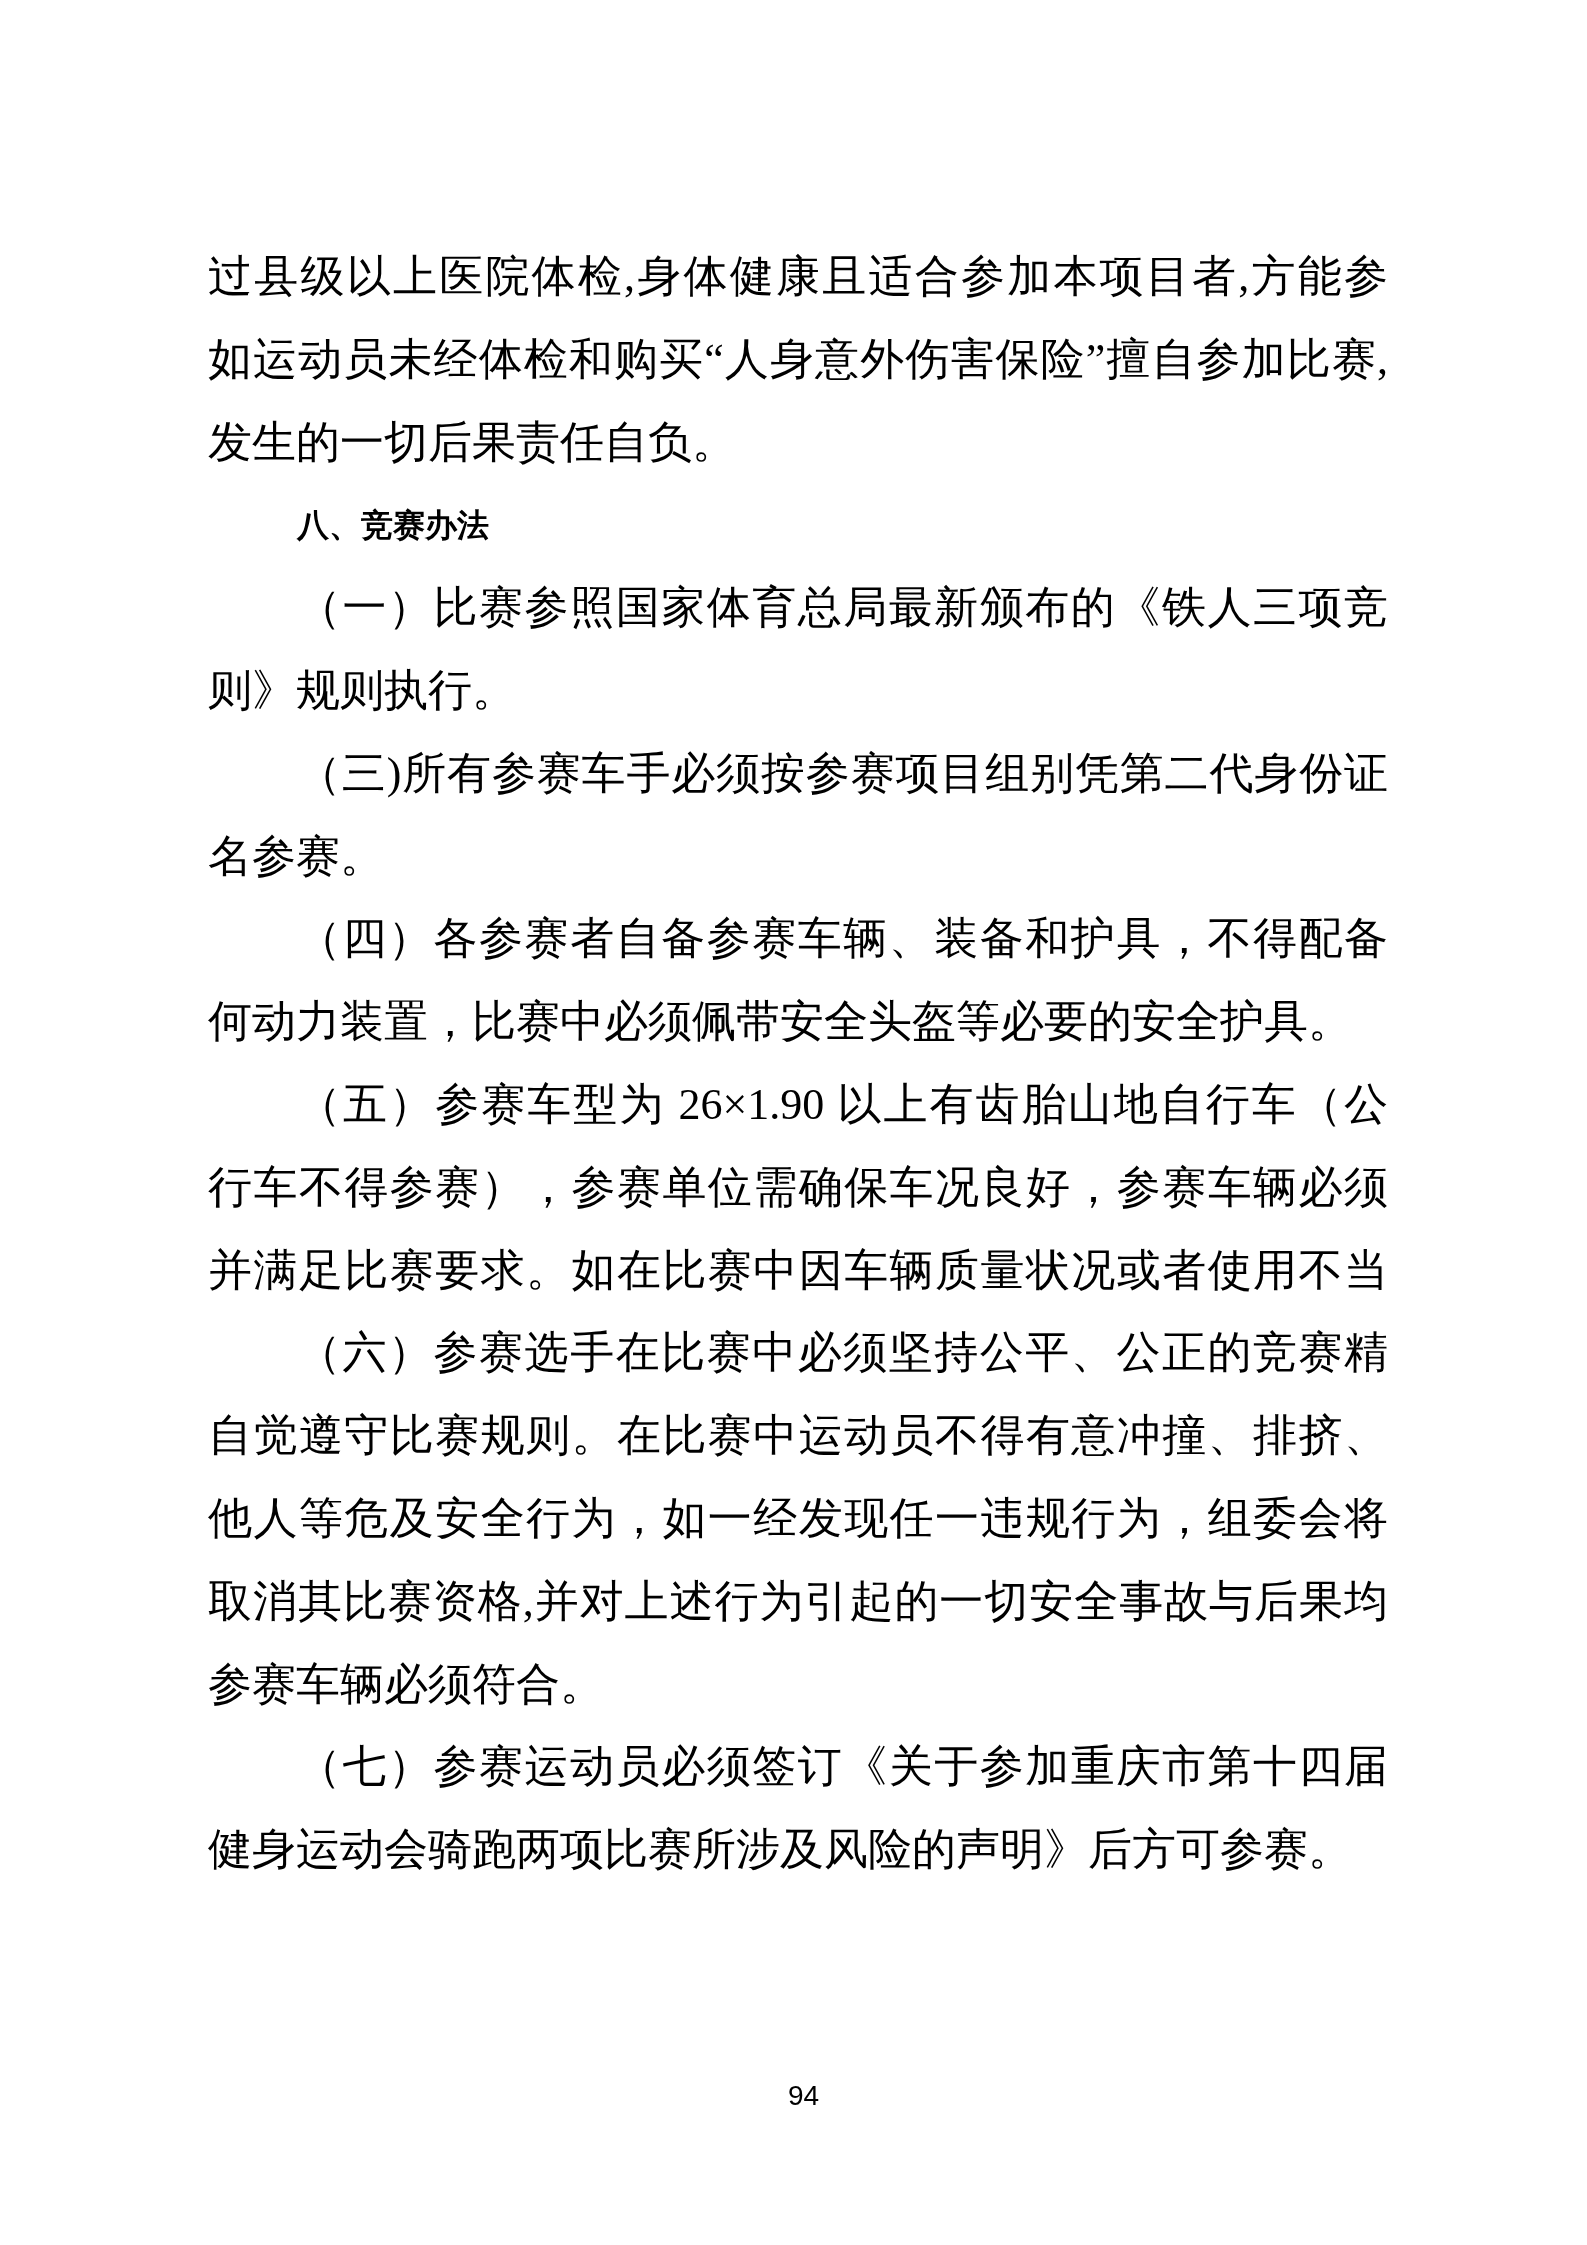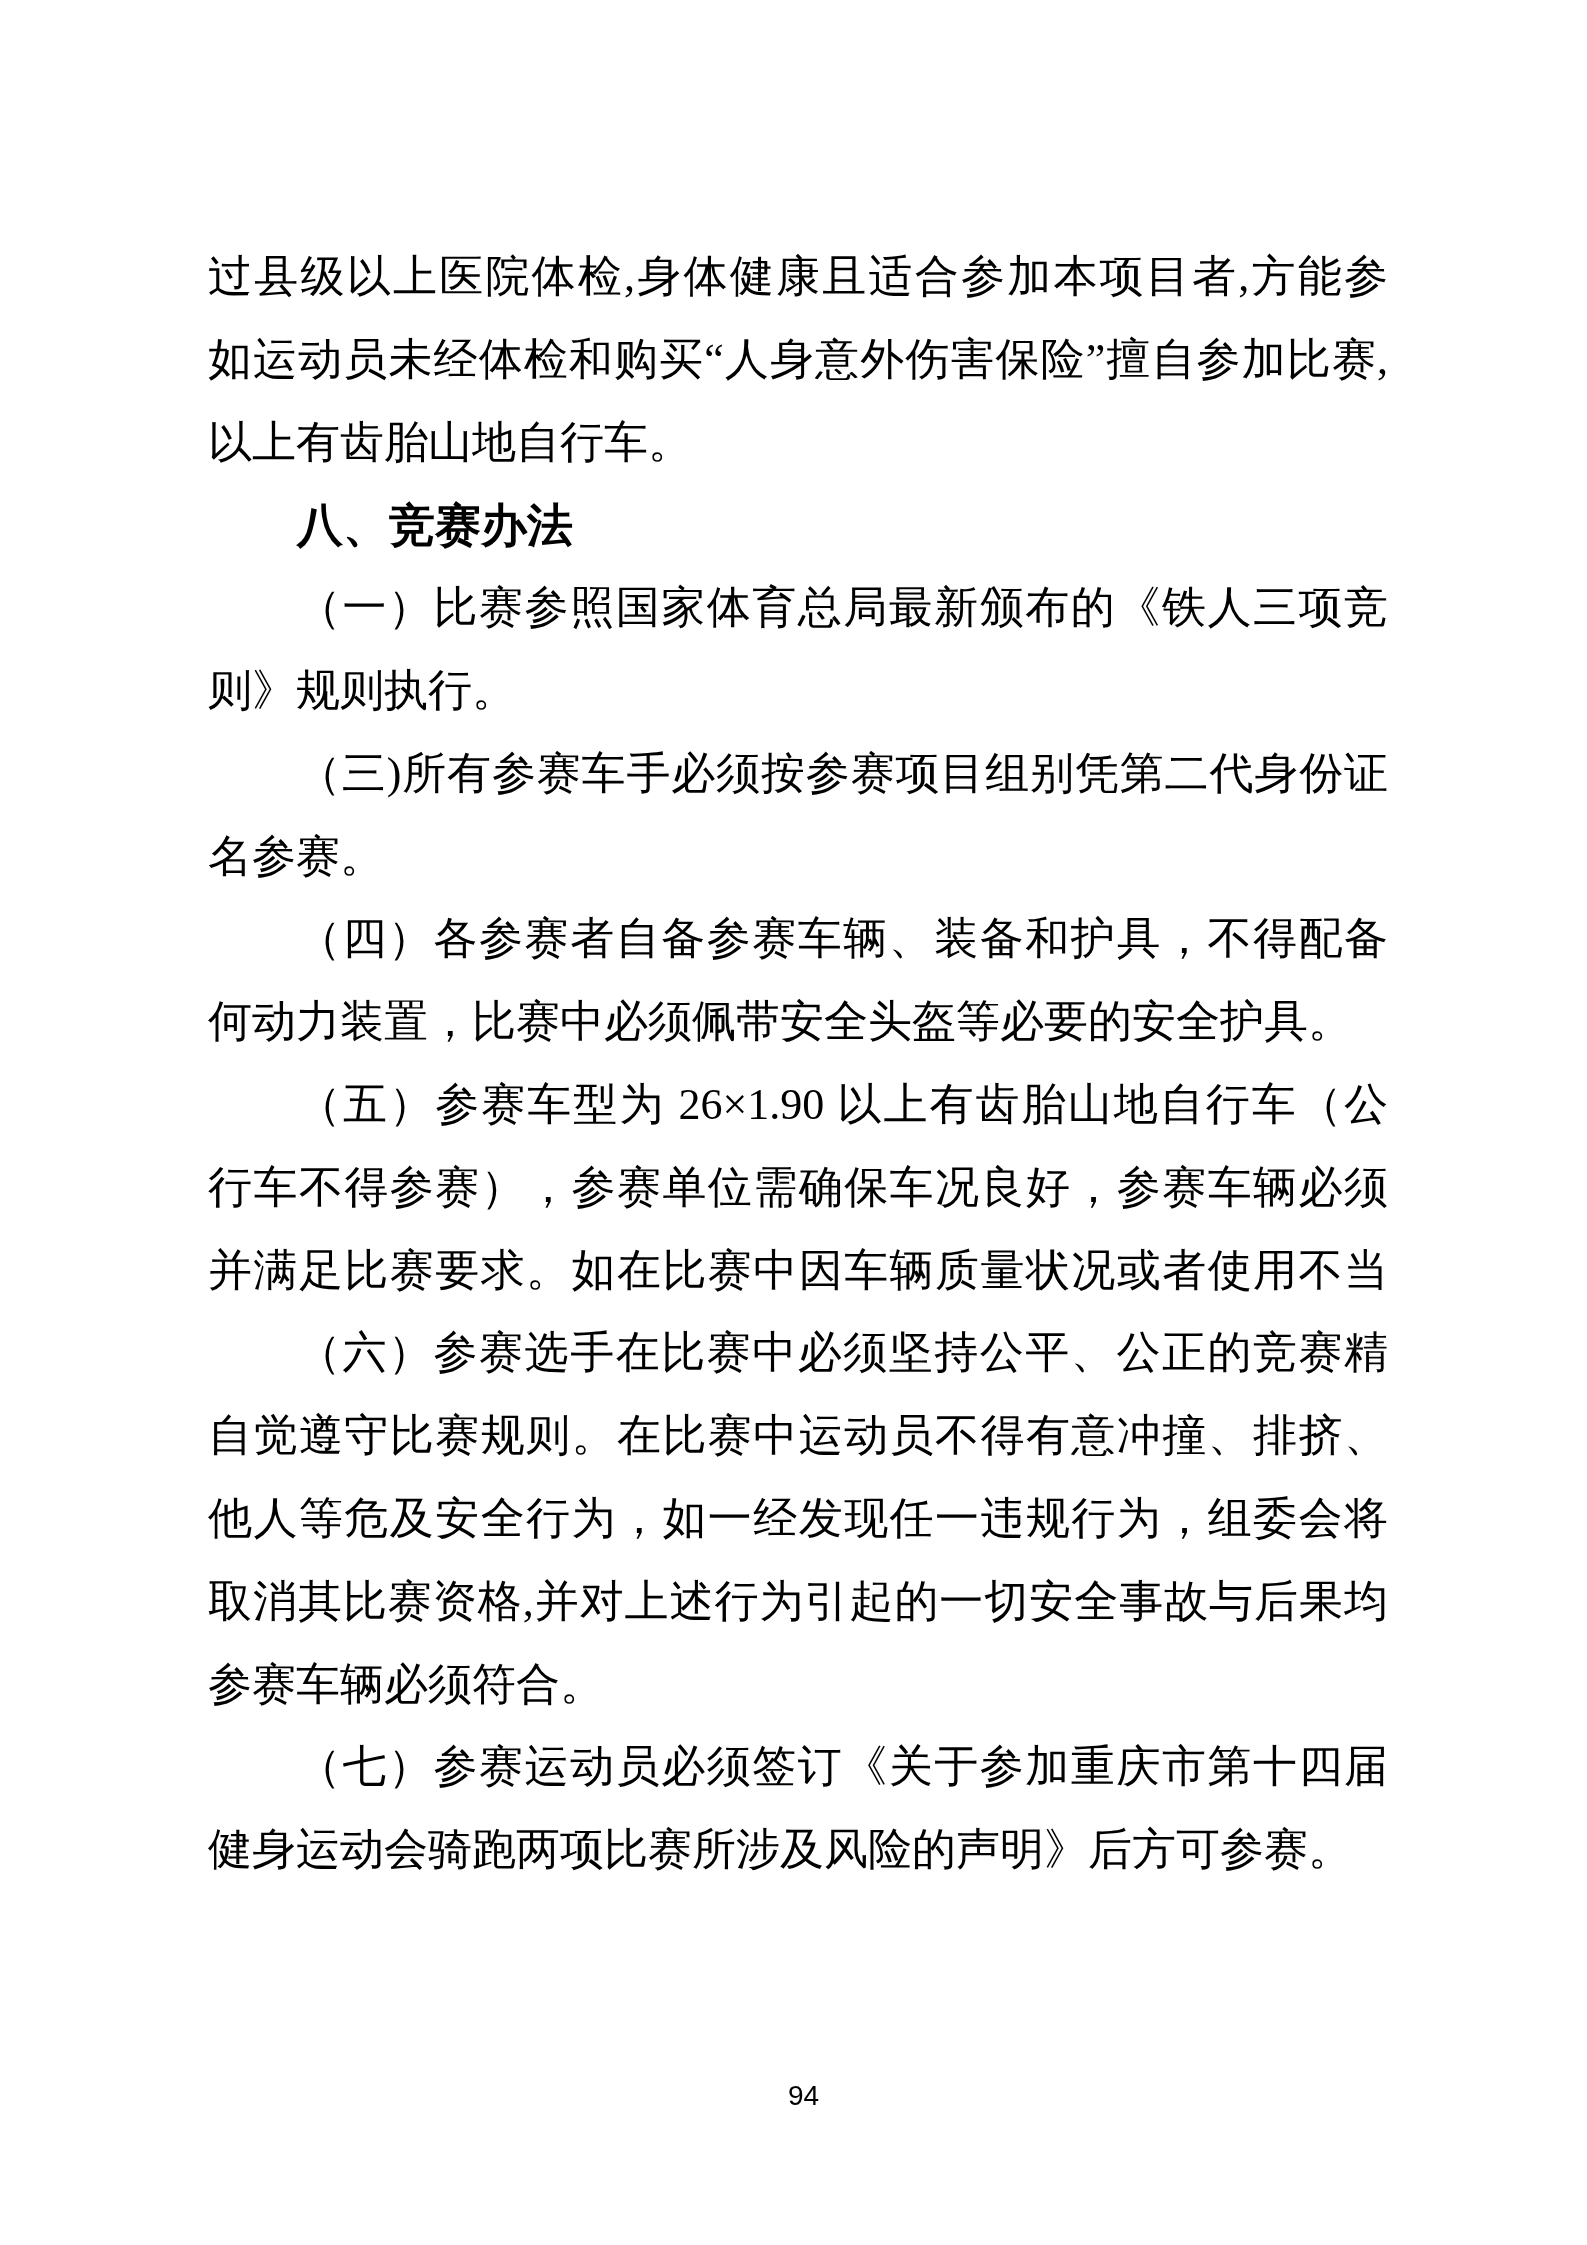--- a/index.html
+++ b/index.html
@@ -30,23 +30,23 @@
     text-align-last: left;
     overflow: hidden;
   }
   .line.full {
     text-align-last: justify;
   }
   .line.indent {
     padding-left: 89px;
   }
   .line.heading {
-    font-family: Liberation Sans, sans-serif;
+    font-family: Liberation Serif, serif;
     font-weight: bold;
-    font-size: 46px;
+    font-size: 32px;
     text-align-last: left;
   }
   .footer {
     position: absolute;
     top: 2080px;
     left: 0;
     width: 100%;
     text-align: center;
     font-family: Liberation Sans, sans-serif;
     font-size: 28px;
@@ -55,21 +55,21 @@
     padding-left: 10px;
   }
 </style>
 </head>
 <body>
 
 <div class="page">
   <div class="textblock">
     <div class="line full">过县级以上医院体检,身体健康且适合参加本项目者,方能参赛。</div>
     <div class="line full">如运动员未经体检和购买“人身意外伤害保险”擅自参加比赛,所</div>
-    <div class="line">以上有齿胎山地自行车。</div>
+    <div class="line">发生的一切后果责任自负。</div>
     <div class="line heading indent">八、竞赛办法</div>
     <div class="line full indent">（一）比赛参照国家体育总局最新颁布的《铁人三项竞赛规</div>
     <div class="line">则》规则执行。</div>
     <div class="line full indent">（三)所有参赛车手必须按参赛项目组别凭第二代身份证报</div>
     <div class="line">名参赛。</div>
     <div class="line full indent">（四）各参赛者自备参赛车辆、装备和护具，不得配备有任</div>
     <div class="line">何动力装置，比赛中必须佩带安全头盔等必要的安全护具。</div>
     <div class="line full indent">（五）参赛车型为 26×1.90 以上有齿胎山地自行车（公路自</div>
     <div class="line full">行车不得参赛），参赛单位需确保车况良好，参赛车辆必须符合</div>
     <div class="line full">并满足比赛要求。如在比赛中因车辆质量状况或者使用不当造成</div>

